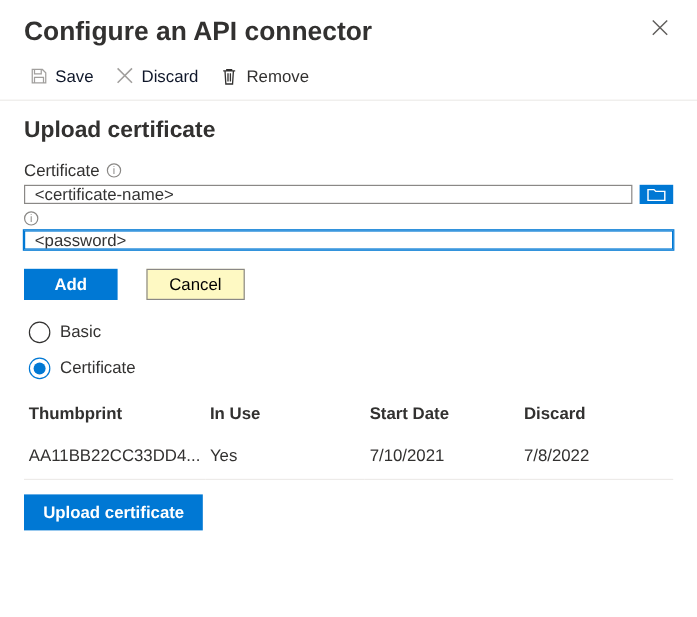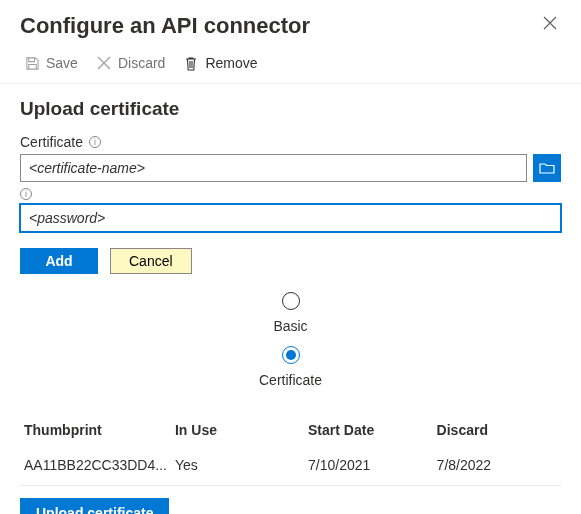--- a/index.html
+++ b/index.html
@@ -81,39 +81,38 @@
     display:flex;
     gap:6px;
     align-items:stretch;
     margin-bottom:6px;
   }
   .text-input {
     flex:1;
     border:1px solid #8a8886;
     padding: 4px 8px;
     font-size:14px;
-    font-style: italic;
     color:#333;
-    height:28px;
+    height:16px;
   }
   .text-input.focused {
     border:1px solid #0078d4;
     outline: 1px solid #0078d4;
   }
   .folder-btn {
     width:28px;
     background:#0078d4;
     display:flex;
     align-items:center;
     justify-content:center;
     cursor:pointer;
   }
   .action-row {
     display:flex;
-    gap:12px;
+    gap:24px;
     margin-top:16px;
     margin-bottom:8px;
   }
   .btn-primary {
     background:#0078d4;
     color:#fff;
     border:none;
     padding:4px 0;
     width:78px;
     font-size:14px;
@@ -127,44 +126,43 @@
     padding:4px 18px;
     font-size:14px;
     cursor:pointer;
   }
   .radio-group {
     padding: 0 24px;
     margin-top: 18px;
   }
   .radio-row {
     display:flex;
-    align-items:center;
+    align-items:flex-start;
     gap:8px;
     margin-bottom:12px;
     cursor:pointer;
-    flex-direction:column;
   }
   .radio-outer {
     width:18px; height:18px;
     border:1px solid #323130;
     border-radius:50%;
     display:flex;
     align-items:center;
     justify-content:center;
     background:#fff;
   }
   .radio-outer.selected { border-color:#0078d4; }
   .radio-inner {
     width:10px; height:10px;
     border-radius:50%;
     background:#0078d4;
   }
   .table-wrap {
     padding: 0 20px;
-    margin-top: 26px;
+    margin-top: 12px;
   }
   .tbl {
     width:100%;
     border-collapse:collapse;
   }
   .tbl th {
     text-align:left;
     font-weight:600;
     font-size:14px;
     padding:8px 4px;
@@ -178,21 +176,21 @@
   .upload-cert-btn {
     background:#0078d4;
     color:#fff;
     border:none;
     padding:7px 16px;
     font-size:14px;
     font-weight:600;
     cursor:pointer;
     margin:12px 0 0 20px;
   }
-  .disabled-icon { color:#737373; }
+  .disabled-icon { color:#0f172a; }
 </style>
 </head>
 <body>
 
 
 
 
 <div class="header">
   <div class="header-title">Configure an API connector</div>
   <div class="close-x">

